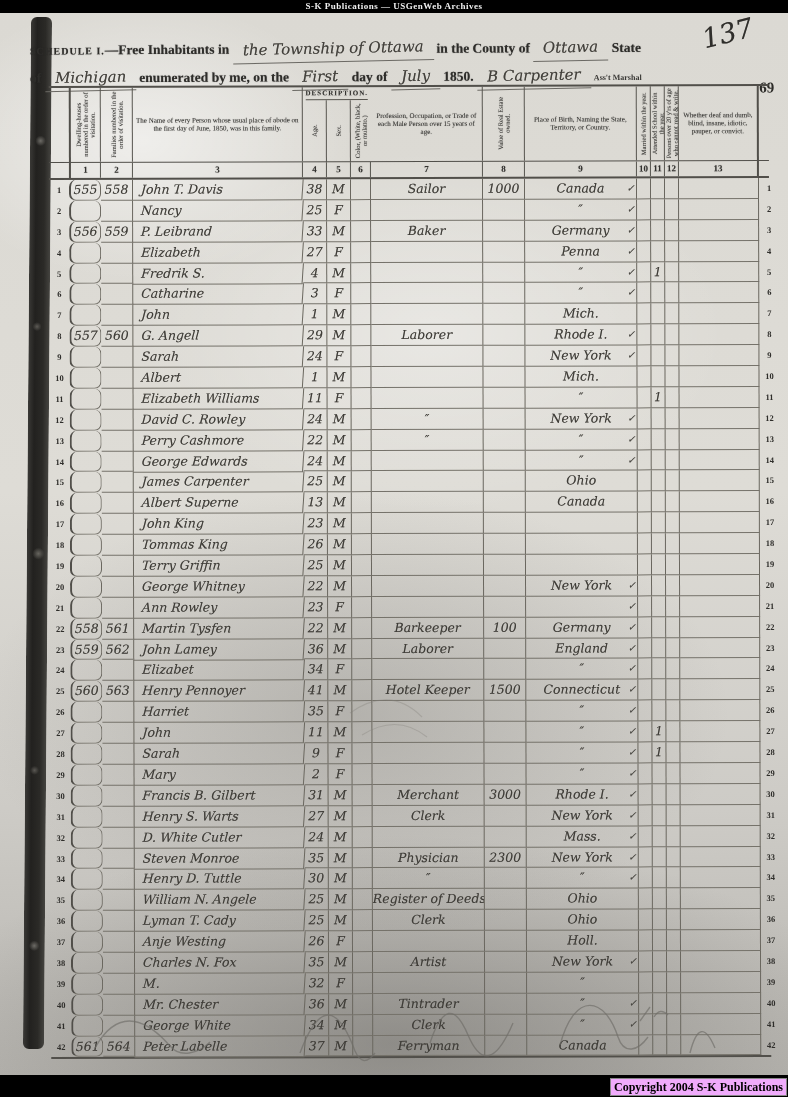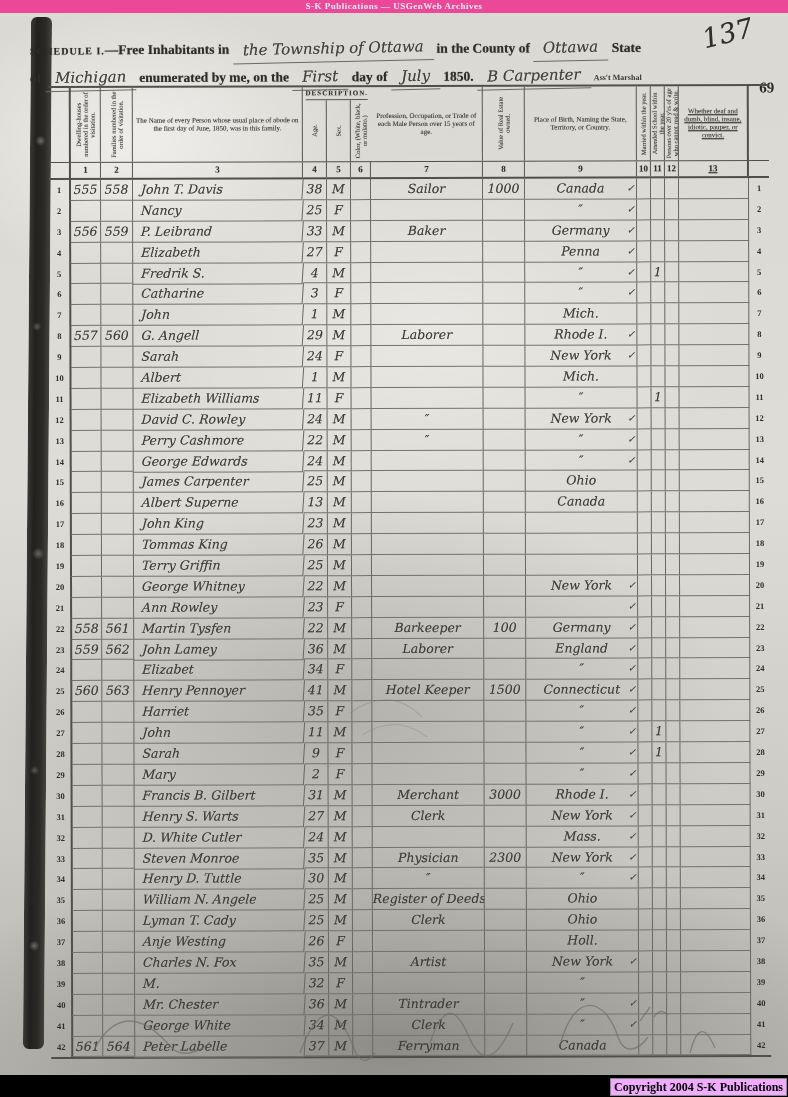--- a/index.html
+++ b/index.html
@@ -3,21 +3,21 @@
 <meta charset="utf-8">
 <style>
   html,body{margin:0;padding:0;}
   body{
     width:788px;height:1097px;position:relative;overflow:hidden;
     background:#8f8d89;
     font-family:"Liberation Serif","DejaVu Serif",serif;
   }
   
   .topbar{
-    position:absolute;top:0;left:0;width:788px;height:13px;background:#ec4899;
+    position:absolute;top:0;left:0;width:788px;height:13px;background:#000000;
     color:#efefef;font:bold 9px/13px "Liberation Serif",serif;text-align:center;letter-spacing:.5px;
   }
   .bottombar{position:absolute;left:0;bottom:0;width:788px;height:22px;background:#000;}
   .copyright{
     position:absolute;right:1px;bottom:1px;background:#f0abfc;border:1px solid #888;
     font:bold 12px/16px "Liberation Serif",serif;color:#000;padding:0 3px;white-space:nowrap;
   }
   
   .paper{
     position:absolute;top:13px;left:0;width:788px;height:1062px;
@@ -55,21 +55,21 @@
     position:absolute;right:6px;top:-16px;font-family:"DejaVu Serif",serif;font-style:italic;
     font-size:27px;color:#2f2e2b;transform:rotate(-14deg);
   }
   
   .doc{position:absolute;left:50px;top:72px;width:720px;transform:rotate(-.15deg);}
   .tr,.thead,.numrow{display:flex;align-items:stretch;}
   .td,.th,.nd{box-sizing:border-box;flex:none;}
   
   .cML{width:20px;} .cD{width:32px;} .cF{width:32px;} .cN{width:170px;} .cA{width:24px;}
   .cS{width:24px;} .cC{width:20px;} .cO{width:112px;} .cV{width:42px;} .cB{width:112px;}
-  .c10,.c11,.c12{width:14px;} .c13{width:70px;text-decoration:underline;} .cMR{width:20px;}
+  .c10,.c11,.c12{width:14px;} .c13{width:80px;} .cMR{width:20px;}
   :root{}
   .thead{height:74px;border-top:2px solid #514f4a;border-bottom:1px solid #514f4a;}
   .th{
     border-right:1px solid #57554f;display:flex;align-items:center;justify-content:center;
     font-family:"Liberation Serif",serif;font-size:7px;line-height:8px;color:#33322f;
     text-align:center;padding:1px;text-shadow:0 0 1px rgba(50,50,50,.4);
   }
   .th.first{border-left:2px solid #514f4a;}
   .th.last{border-right:2px solid #514f4a;}
   .th.nob{border:none;background:transparent;}
@@ -88,21 +88,21 @@
   }
   .nd.first{border-left:2px solid #514f4a;}
   .nd.last{border-right:2px solid #514f4a;}
   .nd.nob{border:none;}
   
   .tr{height:20.9px;}
   .td{
     border-right:1px solid #6a675f;border-bottom:1px solid #75726a;
     font-size:12.5px;line-height:20px;color:#3f3d38;overflow:hidden;white-space:nowrap;
   }
-  .td.first{border-left:2px solid #514f4a;}
+  .td.first{border-left:2px solid #514f4a;border-radius:7px;}
   .td.mnum{border:none;font:bold 8.5px/21px "Liberation Serif",serif;color:#2f2e2b;text-align:center;background:transparent;}
   .td.hwc{font-family:"DejaVu Serif",serif;font-style:italic;text-shadow:0 0 .5px rgba(60,58,54,.45);}
   .td.center{text-align:center;}
   .td.name{padding-left:8px;transform:skewX(-4deg);}
   .td.birth{position:relative;text-align:center;}
   .check{position:absolute;right:1px;top:0;font-size:10px;color:#4a4843;}
   .lastline{border-bottom:2px solid #514f4a;height:0;}
   
   .scrib{position:absolute;left:0;top:0;pointer-events:none;}
 </style>

